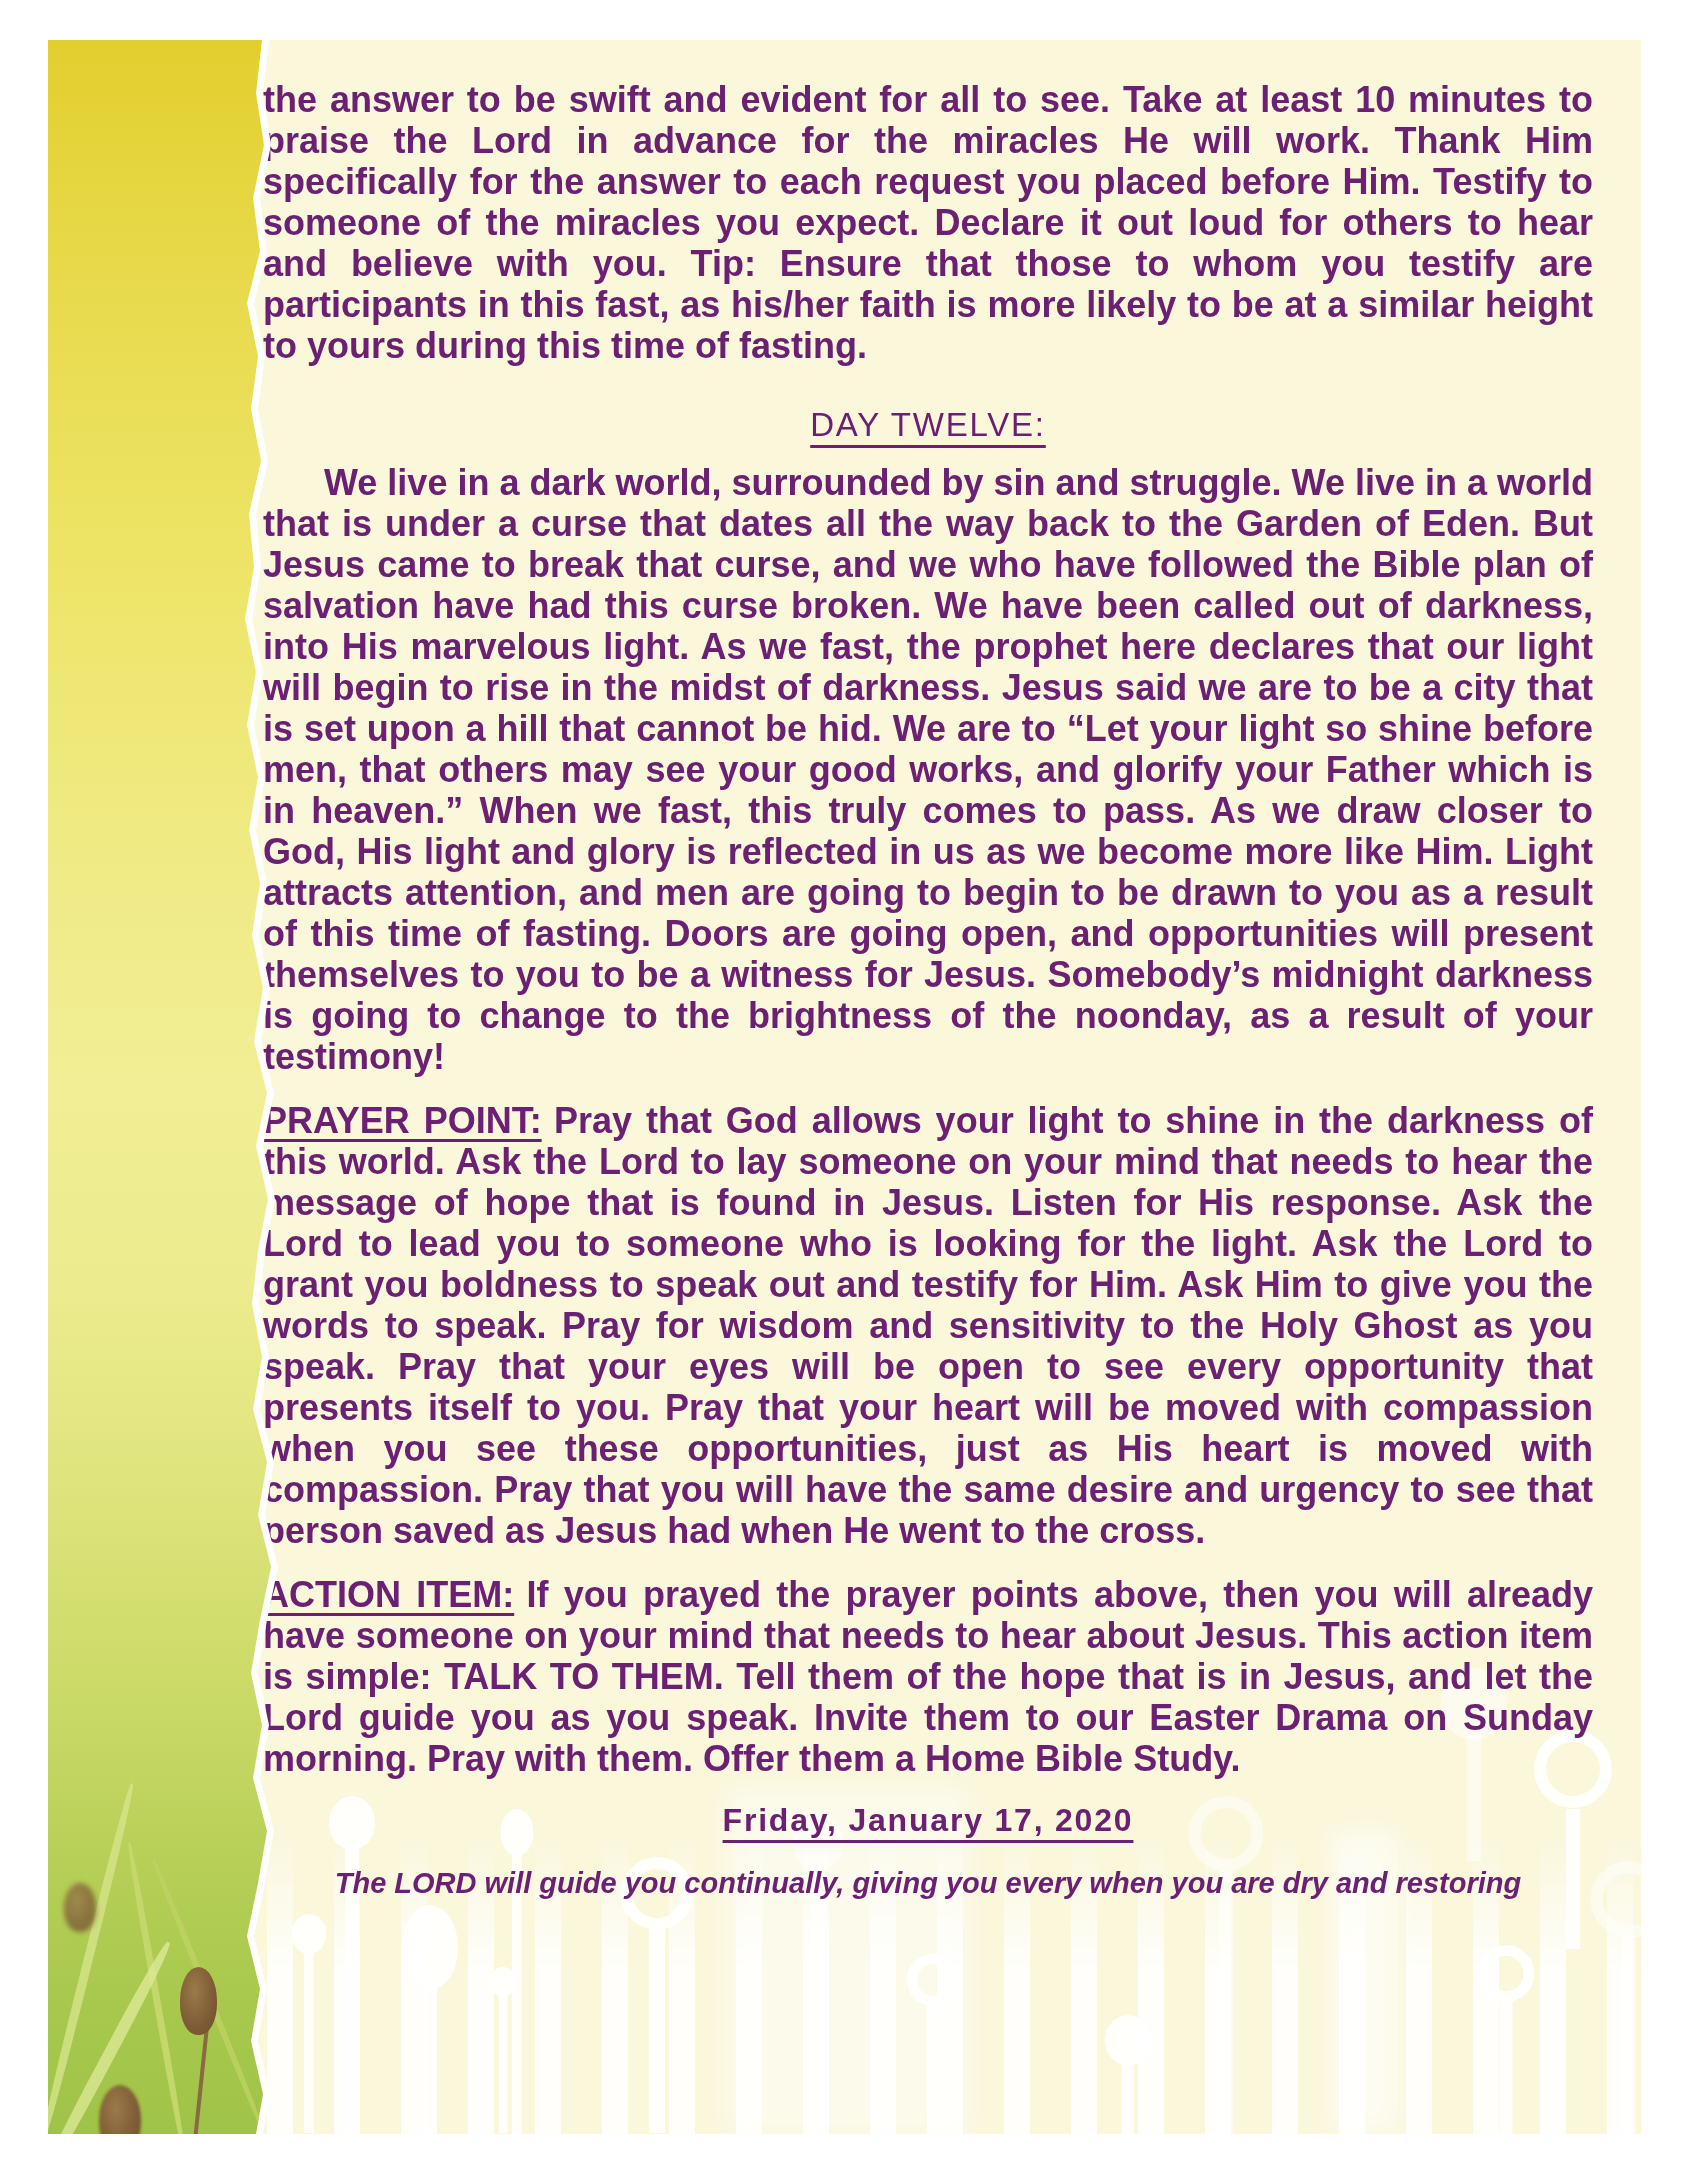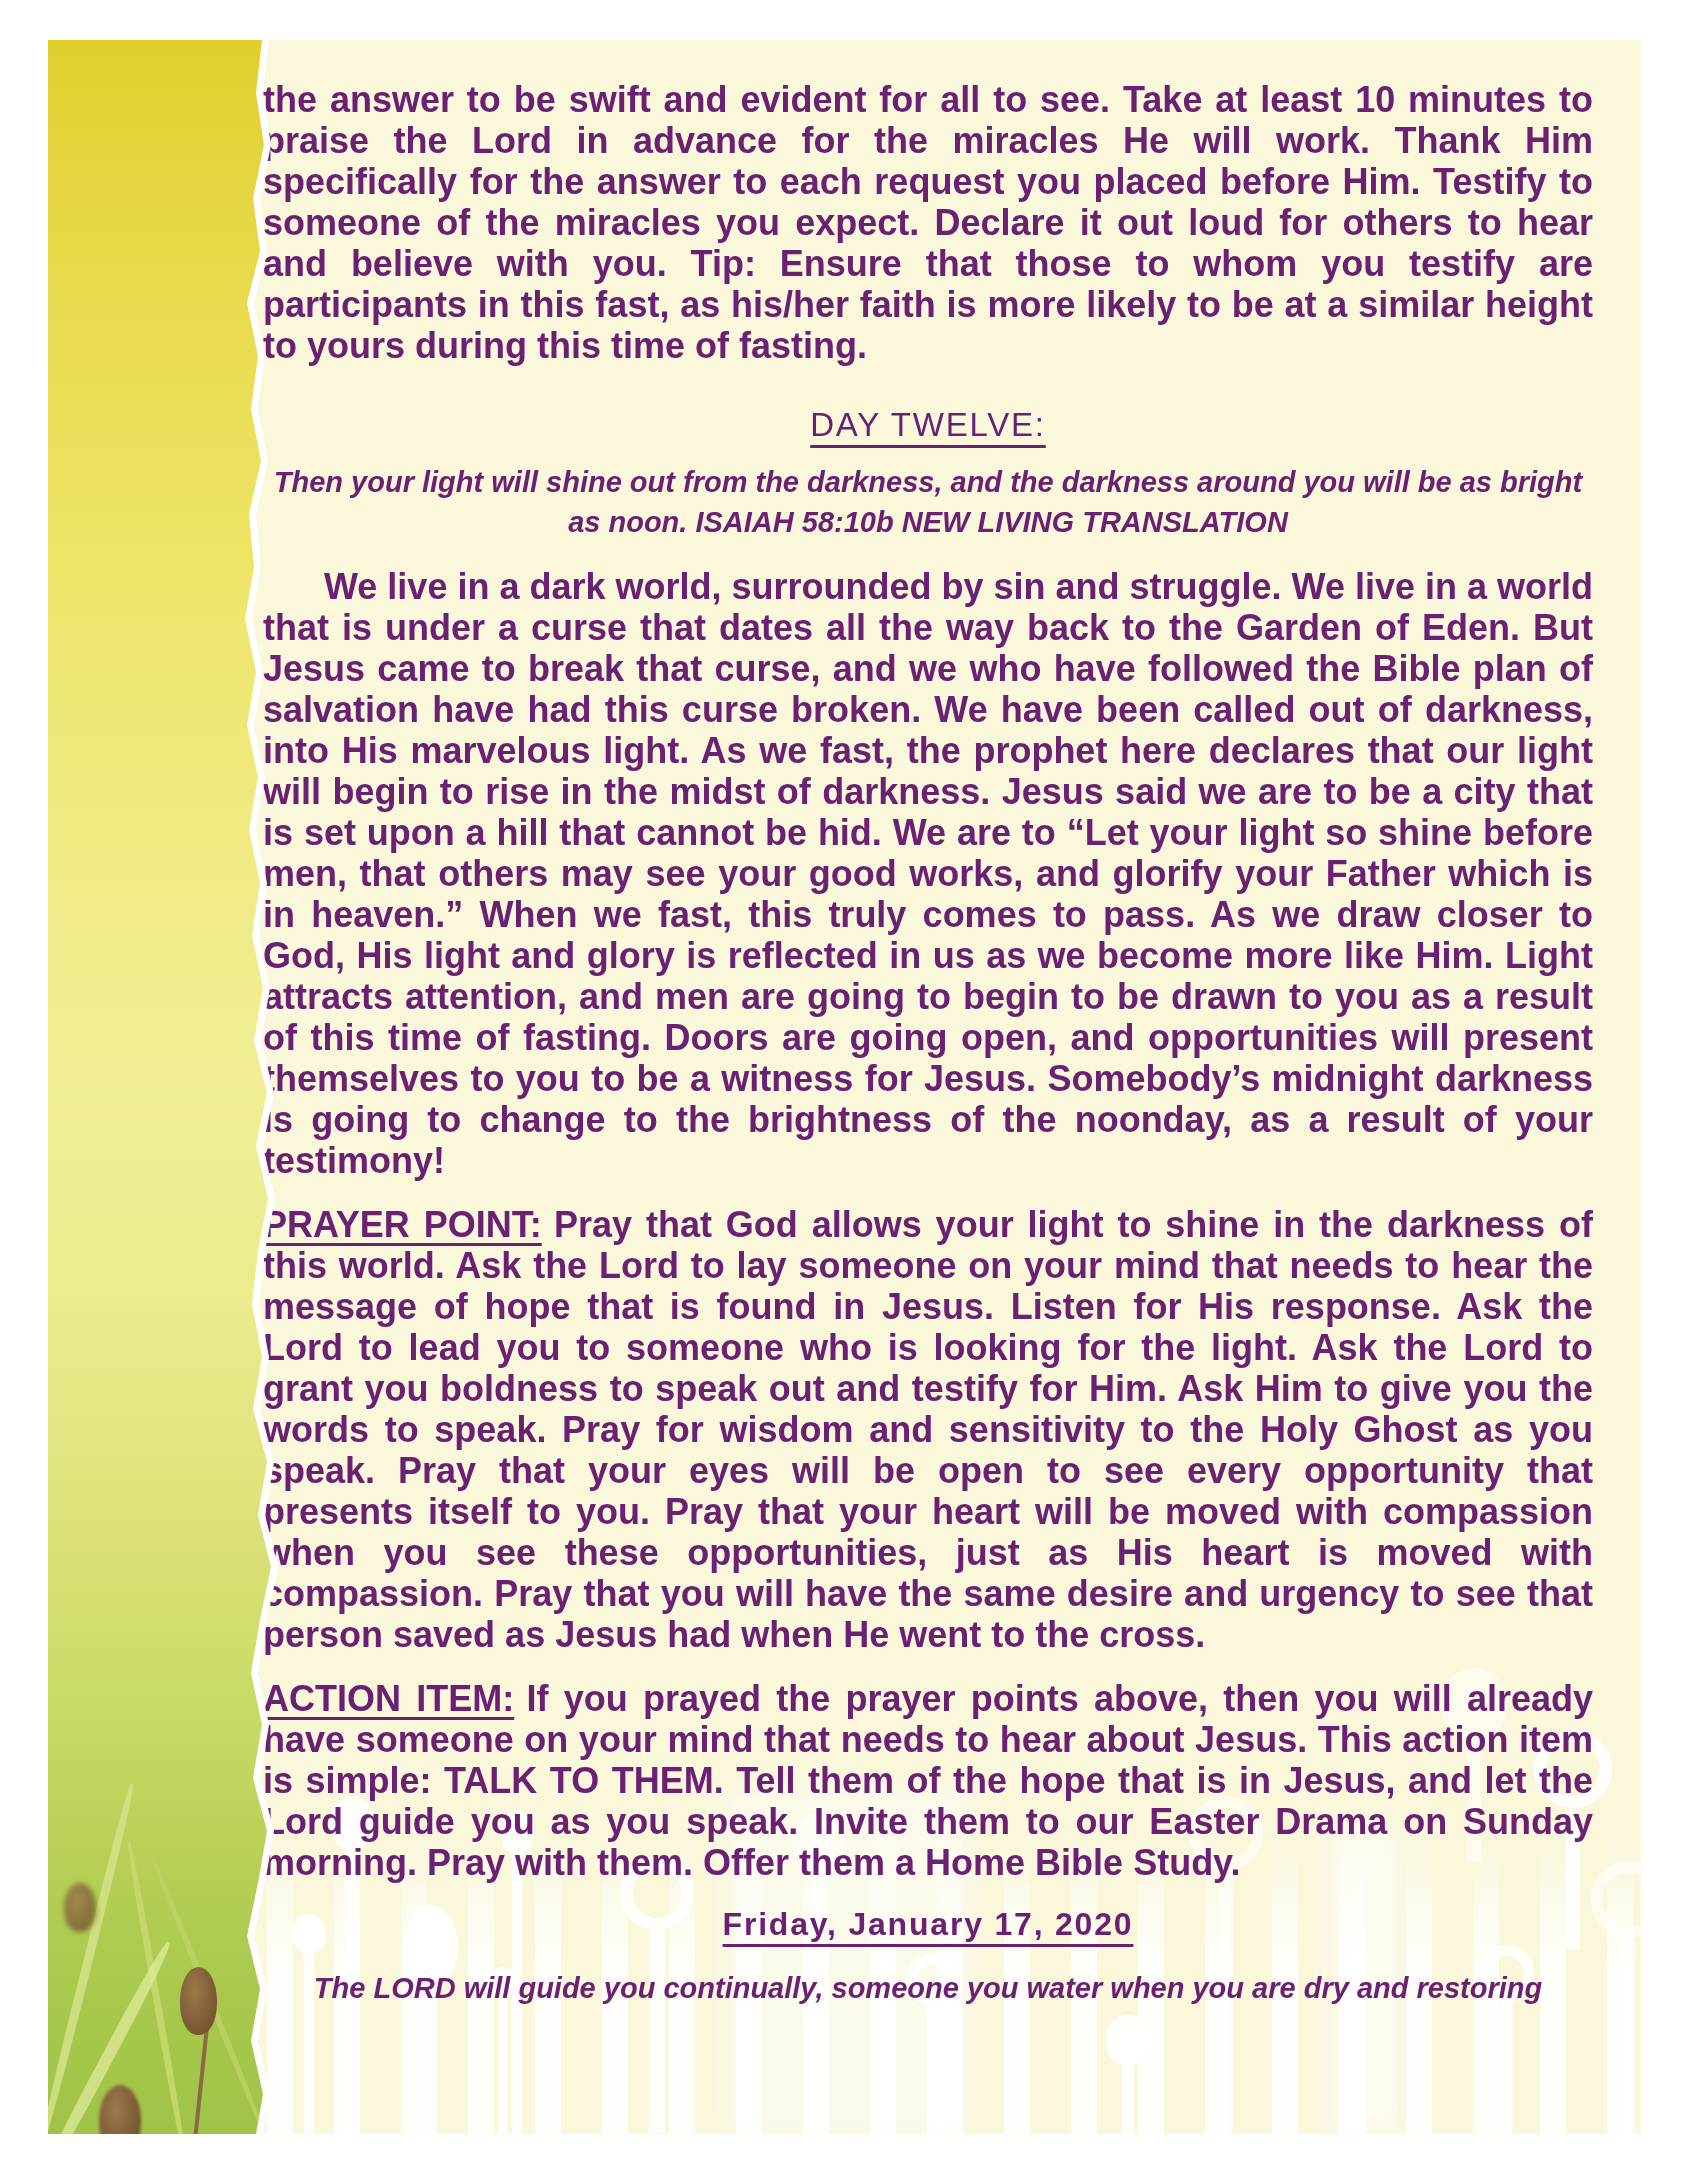--- a/index.html
+++ b/index.html
@@ -165,26 +165,25 @@
     <div class="seed-head" style="left:132px;top:1927px;width:37px;height:68px;"></div>
 
     <div class="seed-head" style="left:51px;top:2045px;width:42px;height:70px;filter:blur(1.8px);"></div>
     <div class="seed-head" style="left:16px;top:1843px;width:32px;height:49px;filter:blur(2.6px);opacity:0.8;"></div>
   </div>
 
   <div class="content">
     <p class="para">the answer to be swift and evident for all to see. Take at least 10 minutes to praise the Lord in advance for the miracles He will work. Thank Him specifically for the answer to each request you placed before Him. Testify to someone of the miracles you expect. Declare it out loud for others to hear and believe with you. Tip: Ensure that those to whom you testify are participants in this fast, as his/her faith is more likely to be at a similar height to yours during this time of fasting.</p>
 
     <div class="day-heading">DAY TWELVE:</div>
-    <div class="scripture">Then your light will shine out from the darkness, and the darkness around you will be as bright as noon. ISAIAH 58:10b NEW LIVING TRANSLATION</div>
 
     <p class="para indent">We live in a dark world, surrounded by sin and struggle. We live in a world that is under a curse that dates all the way back to the Garden of Eden. But Jesus came to break that curse, and we who have followed the Bible plan of salvation have had this curse broken. We have been called out of darkness, into His marvelous light. As we fast, the prophet here declares that our light will begin to rise in the midst of darkness. Jesus said we are to be a city that is set upon a hill that cannot be hid. We are to “Let your light so shine before men, that others may see your good works, and glorify your Father which is in heaven.” When we fast, this truly comes to pass. As we draw closer to God, His light and glory is reflected in us as we become more like Him. Light attracts attention, and men are going to begin to be drawn to you as a result of this time of fasting. Doors are going open, and opportunities will present themselves to you to be a witness for Jesus. Somebody’s midnight darkness is going to change to the brightness of the noonday, as a result of your testimony!</p>
 
     <p class="para"><span class="inline-label">PRAYER POINT:</span><span>Pray that God allows your light to shine in the darkness of this world. Ask the Lord to lay someone on your mind that needs to hear the message of hope that is found in Jesus. Listen for His response. Ask the Lord to lead you to someone who is looking for the light. Ask the Lord to grant you boldness to speak out and testify for Him. Ask Him to give you the words to speak. Pray for wisdom and sensitivity to the Holy Ghost as you speak. Pray that your eyes will be open to see every opportunity that presents itself to you. Pray that your heart will be moved with compassion when you see these opportunities, just as His heart is moved with compassion. Pray that you will have the same desire and urgency to see that person saved as Jesus had when He went to the cross.</span></p>
 
     <p class="para"><span class="inline-label">ACTION ITEM:</span><span>If you prayed the prayer points above, then you will already have someone on your mind that needs to hear about Jesus. This action item is simple: TALK TO THEM. Tell them of the hope that is in Jesus, and let the Lord guide you as you speak. Invite them to our Easter Drama on Sunday morning. Pray with them. Offer them a Home Bible Study.</span></p>
 
     <div class="date-heading">Friday, January 17, 2020</div>
-    <div class="scripture">The LORD will guide you continually, someone you water when you are dry and restoring</div>
+    <div class="scripture">The LORD will guide you continually, giving you every when you are dry and restoring</div>
   </div>
 
 </div>
 
 
 </body></html>

